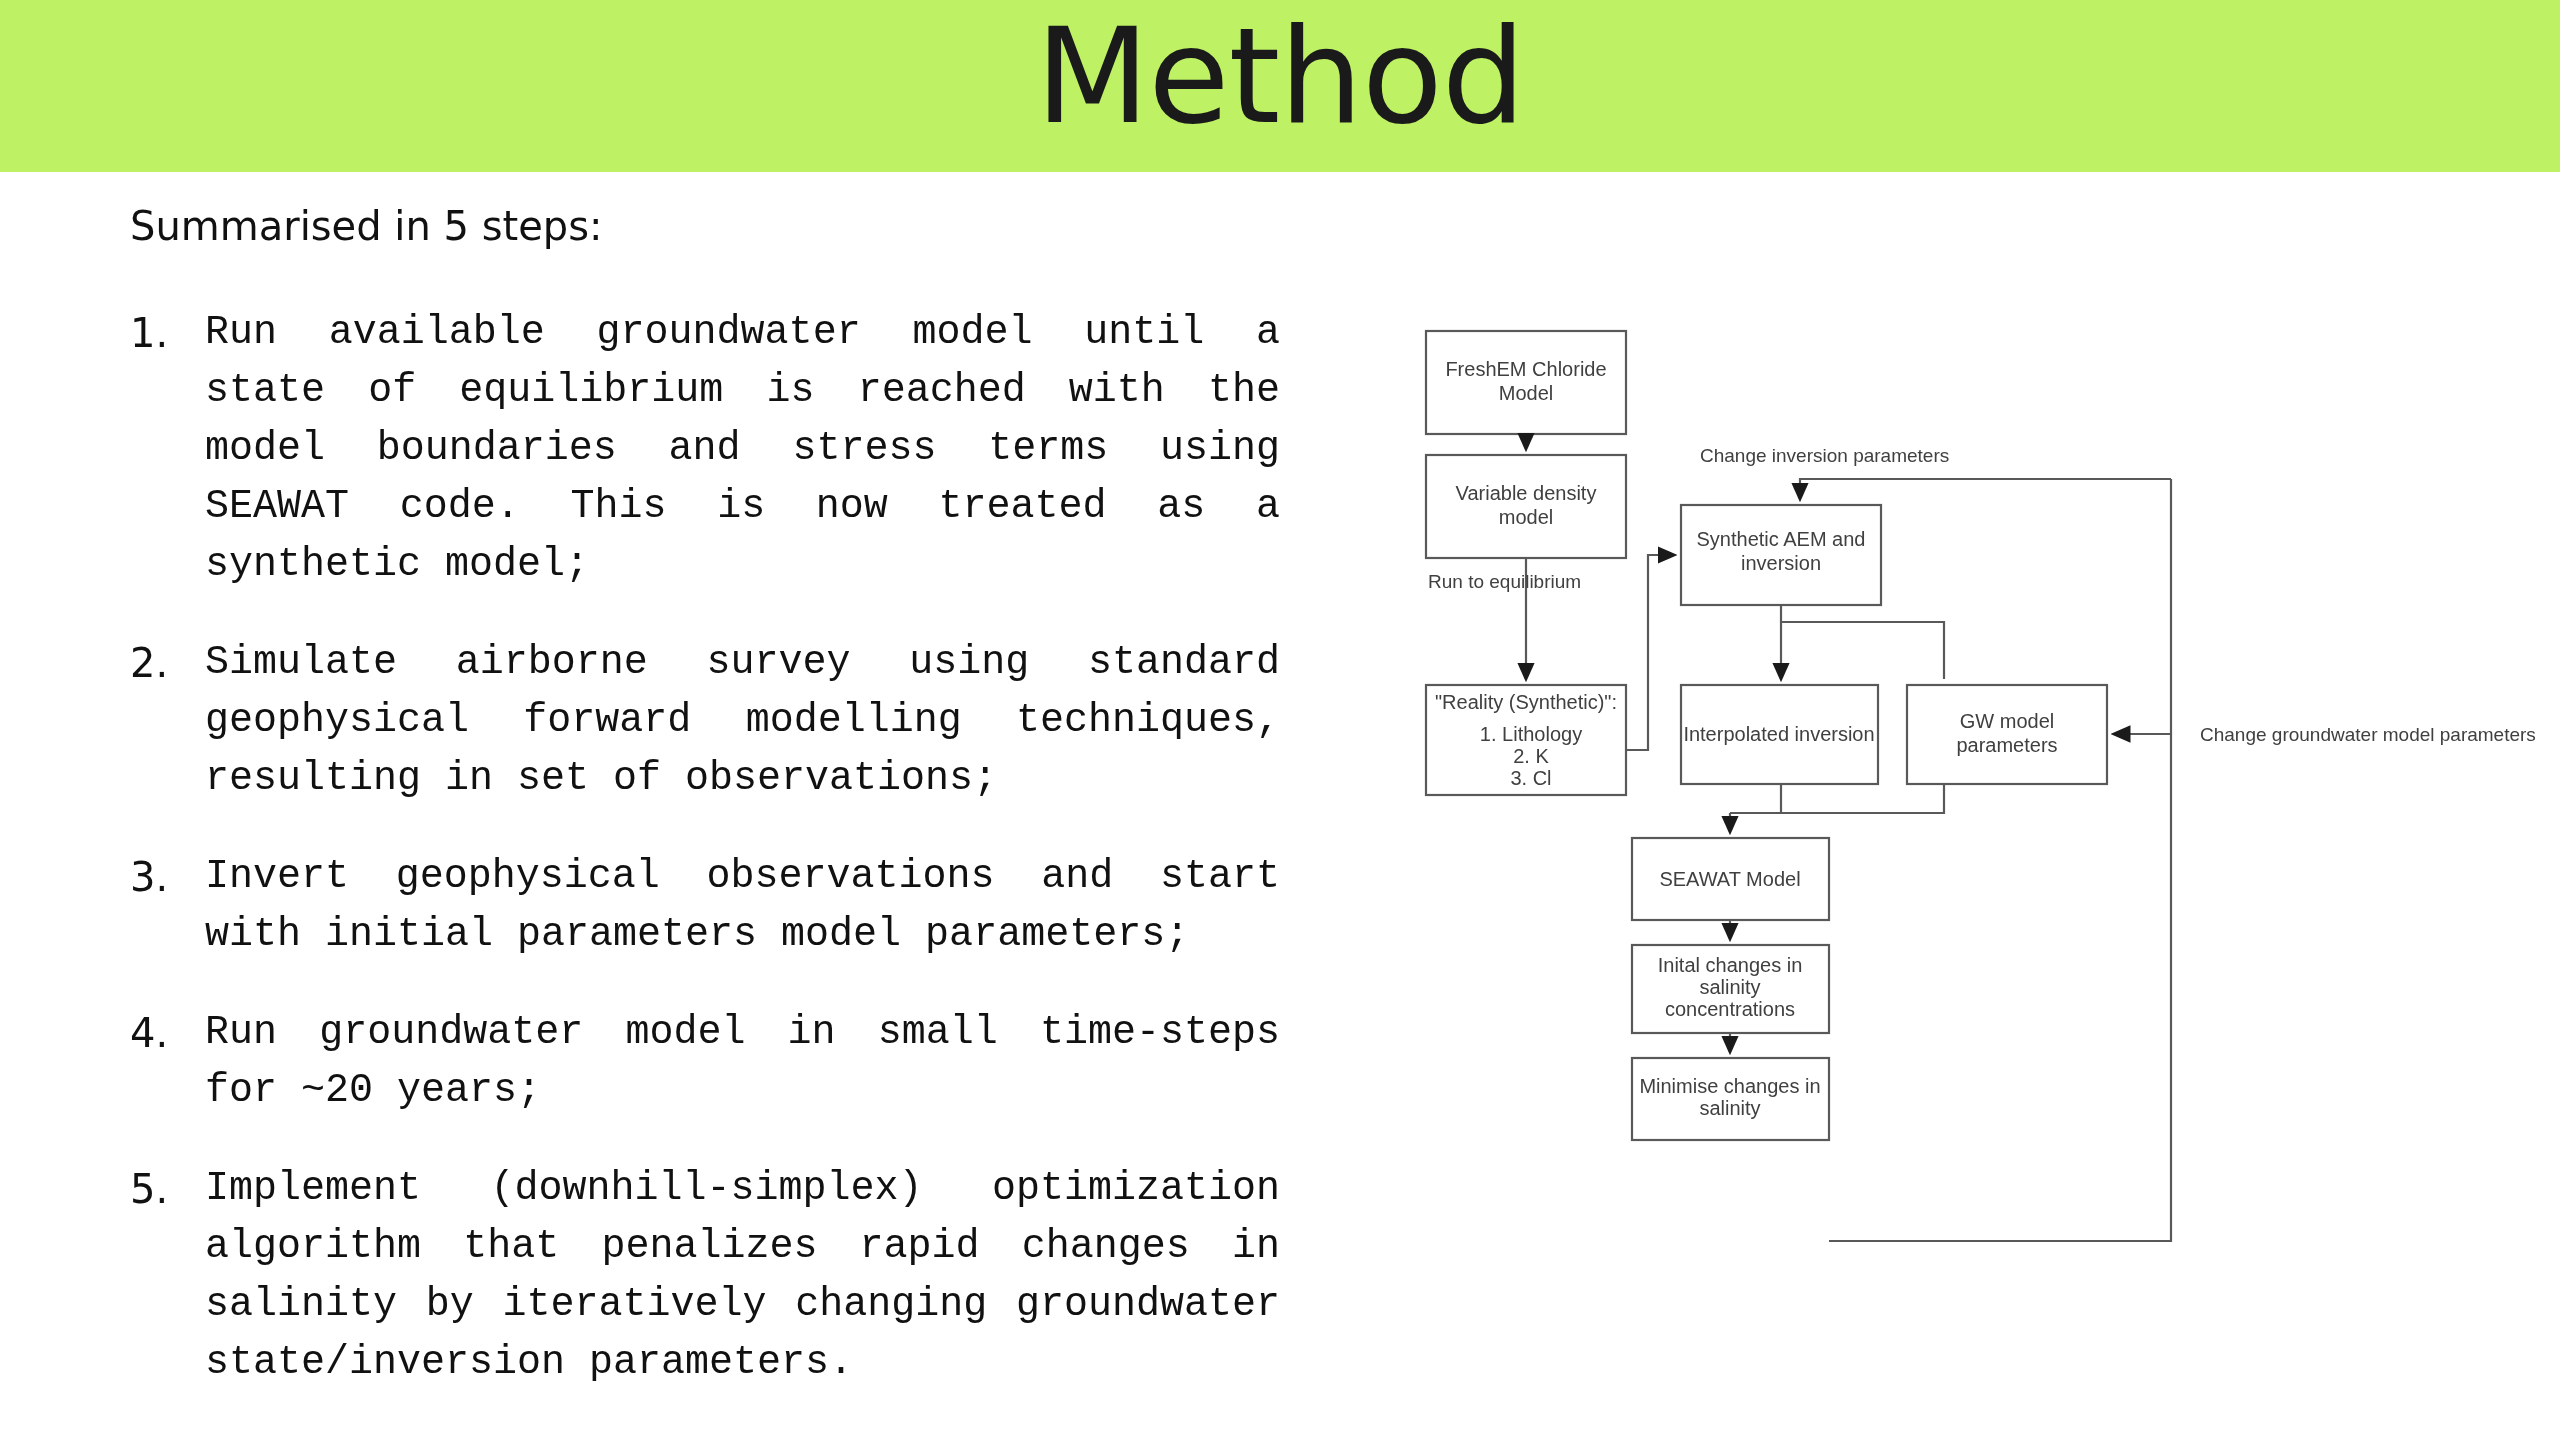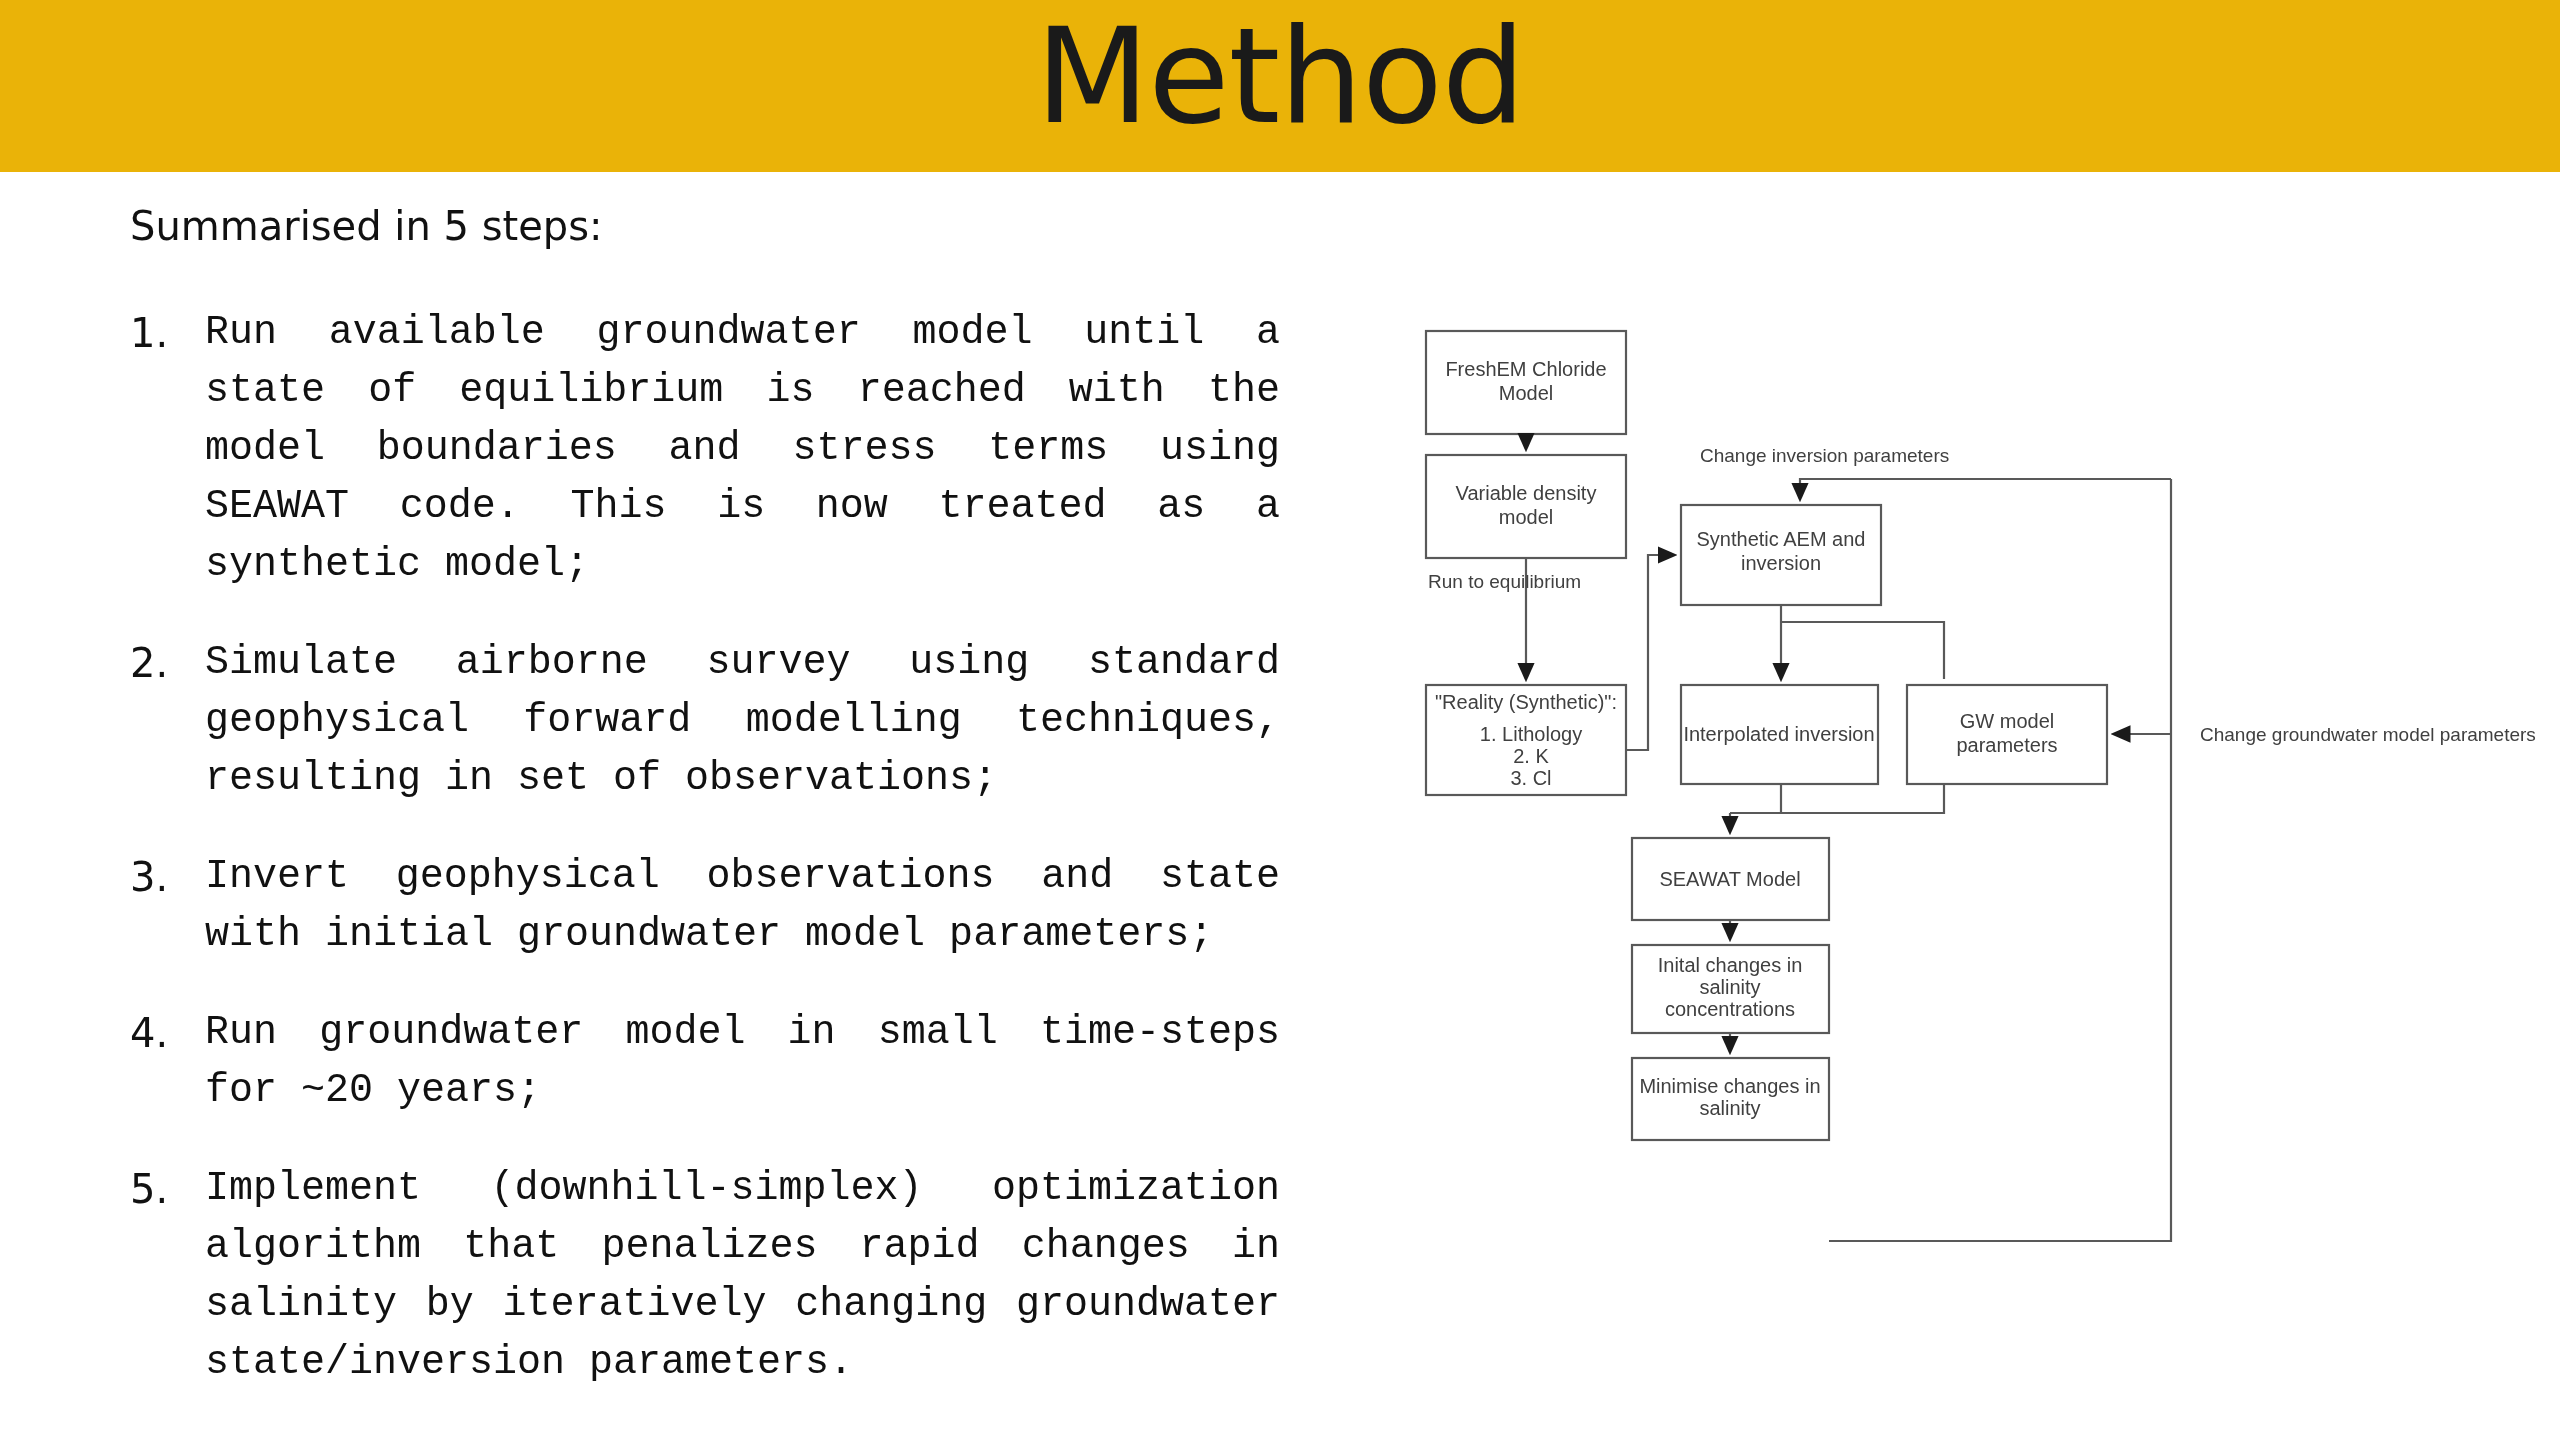--- a/index.html
+++ b/index.html
@@ -6,21 +6,21 @@
   body{
     width:2560px;height:1440px;
     background:#ffffff;
     font-family:"Liberation Sans", sans-serif;
     overflow:hidden;
     position:relative;
   }
   
   #header-banner{
     position:absolute;left:0;top:0;width:2560px;height:172px;
-    background:#eab308;
+    background:#bef264;
   }
   #slide-title{
     position:absolute;left:0;top:-4px;width:2560px;
     text-align:center;
     font-size:132px;
     font-weight:400;
     line-height:160px;
     color:#1a1a1a;
     letter-spacing:-1px;
     font-family:"DejaVu Sans", sans-serif;
@@ -89,21 +89,21 @@
     <li>
       <span class="step-num">1.</span>
       <span class="step-text">Run available groundwater model until a state of equilibrium is reached with the model boundaries and stress terms using SEAWAT code. This is now treated as a synthetic model;</span>
     </li>
     <li>
       <span class="step-num">2.</span>
       <span class="step-text">Simulate airborne survey using standard geophysical forward modelling techniques, resulting in set of observations;</span>
     </li>
     <li>
       <span class="step-num">3.</span>
-      <span class="step-text">Invert geophysical observations and state with initial groundwater model parameters;</span>
+      <span class="step-text">Invert geophysical observations and start with initial parameters model parameters;</span>
     </li>
     <li>
       <span class="step-num">4.</span>
       <span class="step-text">Run groundwater model in small time-steps for ~20 years;</span>
     </li>
     <li>
       <span class="step-num">5.</span>
       <span class="step-text">Implement (downhill-simplex) optimization algorithm that penalizes rapid changes in salinity by iteratively changing groundwater state/inversion parameters.</span>
     </li>
   </ol>

